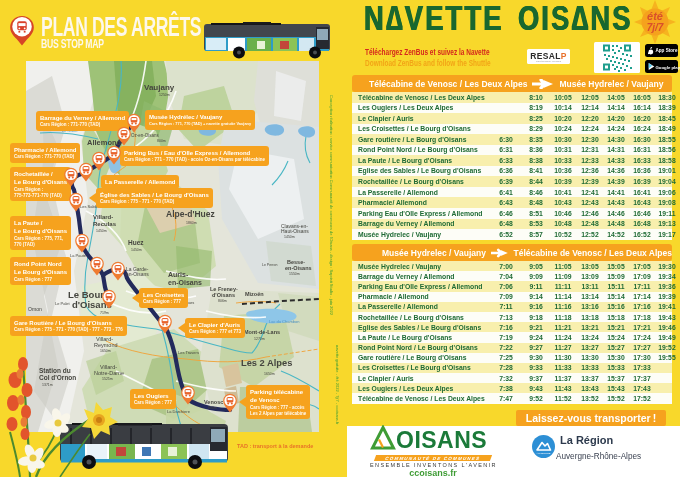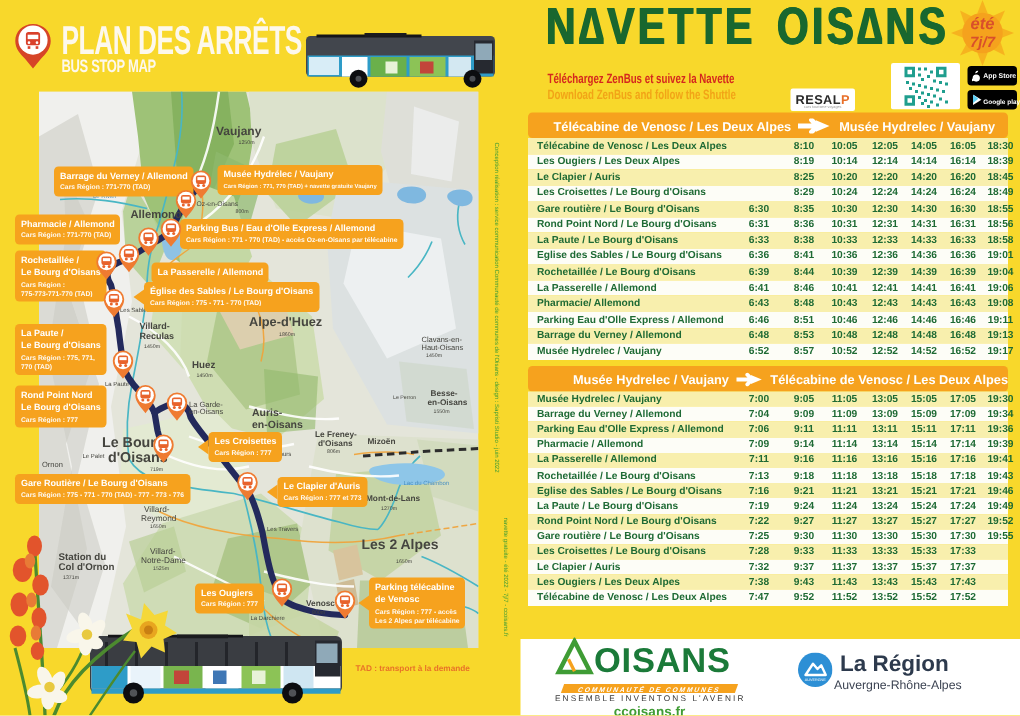--- a/index.html
+++ b/index.html
@@ -337,21 +337,21 @@
       <polygon points="36,7 27,11 32,16"></polygon>
     </g>
     <circle cx="21" cy="22" r="13.5" fill="#f5a21d"></circle>
     <text x="21" y="19.5" font-size="11" font-style="italic" fill="#d94f2b" font-weight="bold" text-anchor="middle" font-family="Liberation Sans">été</text>
     <text x="21" y="31" font-size="10" font-style="italic" fill="#d94f2b" font-weight="bold" text-anchor="middle" font-family="Liberation Sans">7j/7</text>
   </svg>
 
   <div class="abs" style="left:365px;top:47px;color:#d5281e;font-weight:bold;font-size:9px;white-space:nowrap;transform:scaleX(0.72);transform-origin:0 0;">Téléchargez ZenBus et suivez la Navette</div>
   <div class="abs" style="left:365px;top:58px;color:#f2a417;font-weight:bold;font-size:9px;white-space:nowrap;transform:scaleX(0.72);transform-origin:0 0;">Download ZenBus and follow the Shuttle</div>
 
-  <div class="abs" style="left:527px;top:49px;width:43px;height:15px;background:#fff;border-radius:1.5px;text-align:center;margin-top:10px;">
+  <div class="abs" style="left:527px;top:49px;width:43px;height:15px;background:#fff;border-radius:1.5px;text-align:center;">
     <div style="font-size:8.5px;font-weight:bold;color:#2b2b2b;margin-top:1.5px;letter-spacing:0.3px;">RESAL<span style="color:#e8702a">P</span></div>
     <div style="font-size:2.5px;color:#999;margin-top:-0.5px;">cars tourisme voyages</div>
   </div>
 
   <svg class="abs" style="left:594px;top:42px" width="46" height="31" viewBox="0 0 46 31">
     <rect width="46" height="31" fill="#fff" rx="1.5"></rect>
     <g fill="#1f9e8e">
       <rect x="9" y="2.5" width="7" height="7"></rect>
         <rect x="30" y="2.5" width="7" height="7"></rect>
       <rect x="9" y="21.5" width="7" height="7"></rect>
@@ -703,41 +703,42 @@
         <div class="tm" style="left:140px">7:47</div>
         <div class="tm" style="left:170px">9:52</div>
         <div class="tm" style="left:197px">11:52</div>
         <div class="tm" style="left:224px">13:52</div>
         <div class="tm" style="left:250px">15:52</div>
         <div class="tm" style="left:276px">17:52</div>
         <div class="tm" style="left:301px"></div>
       </div>
   </div>
 
+  <div class="abs" style="left:516px;top:410px;width:150px;height:16px;background:#f6a21e;border-radius:2px;color:#fff;font-weight:bold;font-size:10.5px;text-align:center;line-height:16px;">Laissez-vous transporter !</div>
 
   <div class="abs" style="left:347px;top:426px;width:333px;height:51px;background:#fff;"></div>
 
   <div class="abs" style="left:370px;top:425px;width:126px;">
     <svg width="126" height="26" viewBox="0 0 126 26">
       <path d="M13 2.5 L23.5 23 L2.5 23 Z" fill="none" stroke="#3f9c35" stroke-width="3"></path>
       <path d="M9 14.5 L13 22.5" stroke="#f6a21e" stroke-width="2.2"></path>
       <text x="26" y="23" font-size="23" font-weight="bold" fill="#1b7a39" font-family="Liberation Sans" letter-spacing="0.5">OISANS</text>
     </svg>
     <div style="background:#f6a21e;color:#fff;font-size:4.5px;font-weight:bold;text-align:center;width:116px;margin-left:5px;letter-spacing:1.2px;padding:0.5px 0;white-space:nowrap;transform:skewX(-20deg);">COMMUNAUTÉ DE COMMUNES</div>
     <div style="color:#3a3a3a;font-size:5.5px;letter-spacing:1.4px;text-align:center;width:126px;margin-top:1px;white-space:nowrap;">ENSEMBLE INVENTONS L'AVENIR</div>
     <div style="color:#3f9c35;font-size:9px;font-weight:bold;text-align:center;width:126px;margin-top:0px;">ccoisans.fr</div>
   </div>
 
   <div class="abs" style="left:532px;top:434px;width:150px;">
     <svg class="abs" style="left:0;top:1px" width="23" height="23" viewBox="0 0 23 23">
       <circle cx="11.5" cy="11.5" r="11.5" fill="#2d8fd5"></circle>
       <path d="M5 15 L10 7.5 L13 11 L15.5 8.5 L18.5 15 Z" fill="none" stroke="#fff" stroke-width="1.6" stroke-linejoin="round"></path>
       <text x="11.5" y="19" font-size="2.5" fill="#fff" text-anchor="middle" font-family="Liberation Sans">AUVERGNE</text>
     </svg>
-    <div class="abs" style="left:28px;top:0px;color:#2d3a4d;font-weight:bold;font-size:15px;white-space:nowrap;">La Région</div>
+    <div class="abs" style="left:28px;top:0px;color:#2d3a4d;font-weight:bold;font-size:11px;white-space:nowrap;">La Région</div>
     <div class="abs" style="left:24px;top:17.5px;color:#3c4352;font-size:8.2px;white-space:nowrap;">Auvergne-Rhône-Alpes</div>
   </div>
 
   <svg class="abs" style="left:58px;top:423px" width="172" height="47" viewBox="0 0 172 47">
     <rect x="2" y="1" width="168" height="38" rx="4" fill="#3a3d42"></rect>
     <rect x="14" y="0" width="90" height="2" fill="#141518"></rect>
     <rect x="60" y="-0.5" width="34" height="3" fill="#1a1b1e"></rect>
     <g fill="#23252a">
       <rect x="12" y="5" width="2" height="16"></rect>
       <rect x="32" y="5" width="2" height="16"></rect>

